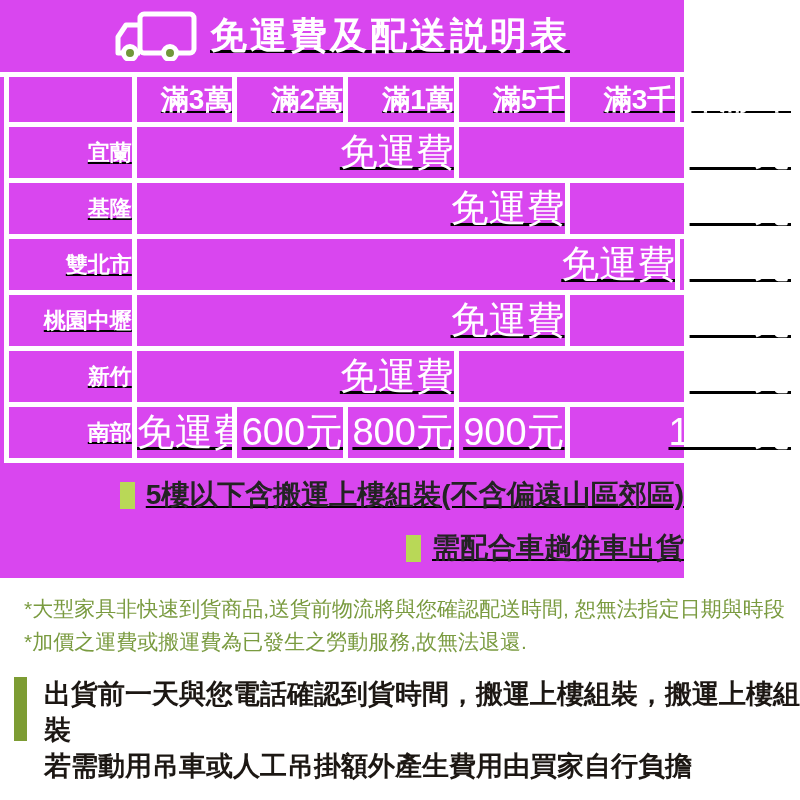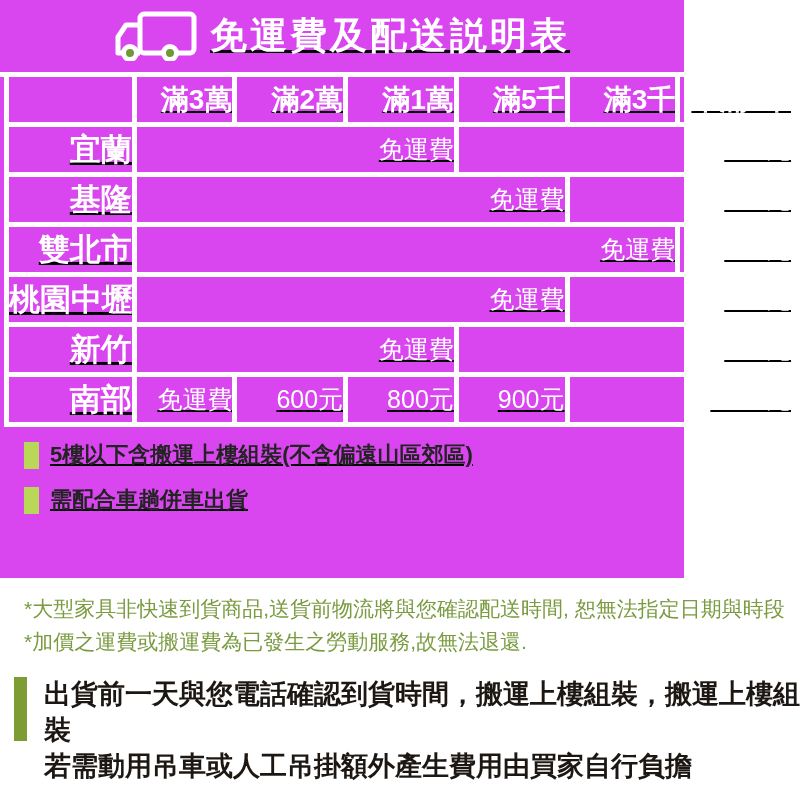--- a/index.html
+++ b/index.html
@@ -21,27 +21,27 @@
   table.fees {
     border-collapse:collapse; table-layout:fixed;
     width:792px; margin:0 4px;
   }
   table.fees th, table.fees td {
     border:5px solid #ffffff; color:#ffffff; text-align:right;
     height:45px; padding:0; overflow:hidden; white-space:nowrap;
   }
   table.fees tr:first-child th, table.fees tr:first-child td { border-top:none; }
   table.fees th.colhead { font-size:28px; font-weight:bold; }
-  table.fees th.rowlabel { font-size:31px; font-weight:bold; }
-  table.fees td.fee { font-size:25px; font-weight:normal; }
+  table.fees th.rowlabel { font-size:22px; font-weight:bold; }
+  table.fees td.fee { font-size:38px; font-weight:normal; }
 
   .green-notes { padding:13px 0 0 24px; }
   .gnote {
     display:flex; align-items:center; gap:11px; margin-bottom:15px;
-    color:#232323; font-weight:bold; font-size:22px;
+    color:#232323; font-weight:bold; font-size:28px;justify-content:flex-end;
   }
   .bullet { display:inline-block; width:15px; flex:0 0 15px; }
   .bullet.light { background:#b9d857; height:27px; }
 
   .white-area { padding-top:15px; }
   .fineprint {
     padding-left:24px; color:#7a9b40; font-size:21px; line-height:1.55;
     font-weight:normal;
   }
   .para { display:flex; gap:17px; margin:19px 0 0 14px; align-items:flex-start; }

